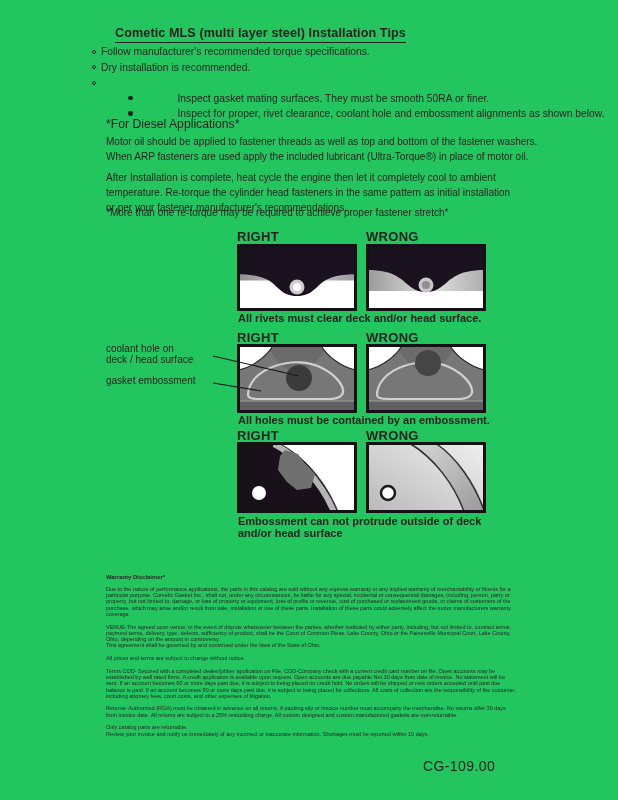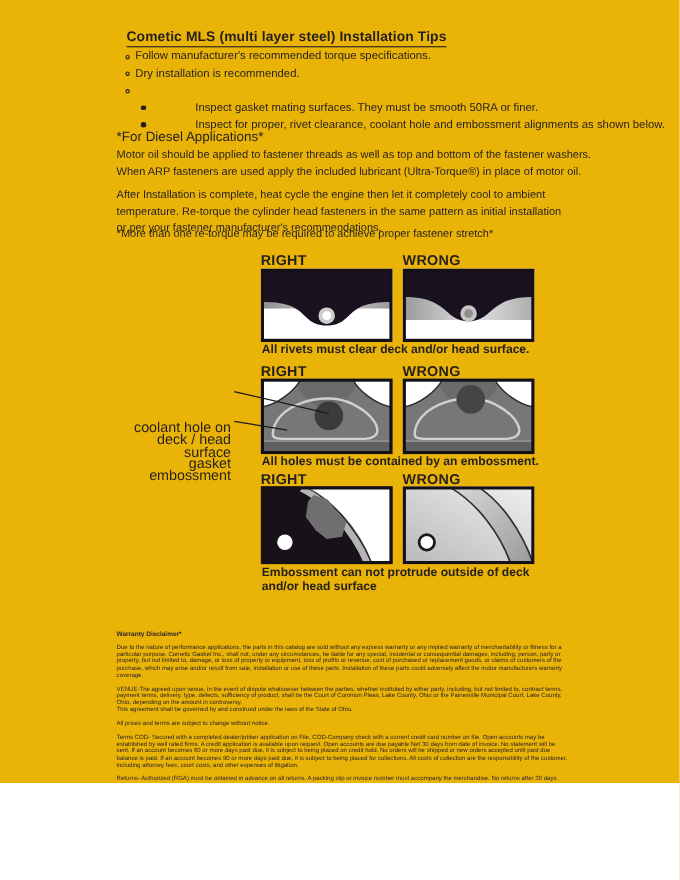--- a/index.html
+++ b/index.html
@@ -1,42 +1,42 @@
 <!DOCTYPE html>
 <html><head>
 <meta charset="utf-8">
 <style>
   * { margin:0; padding:0; box-sizing:border-box; }
   html,body { background:#ffffff; }
   .page {
-    position:relative; width:618px; height:712px; overflow:hidden;
-    background:#eab308; color:#241f21;
+    position:relative; width:618px; height:800px; overflow:hidden;
+    background:#22c55e; color:#241f21;
     font-family:"Liberation Sans","DejaVu Sans",sans-serif;
   }
   .abs { position:absolute; }
 
   
   .title {
     left:115px; top:26px; font-size:12.6px; font-weight:bold;
     border-bottom:1.6px solid #241f21; padding-bottom:2px; letter-spacing:.1px;
   }
-  .bullet-row { left:114px; height:15.3px; font-size:10.3px; display:flex; align-items:center; white-space:nowrap; }
+  .bullet-row { left:92px; height:15.3px; font-size:10.3px; display:flex; align-items:center; white-space:nowrap; }
   .sub-row { left:128px;gap:41px; }
   .o-marker { width:4px; height:4px; border:1.2px solid #241f21; border-radius:50%; display:inline-block; margin-right:5px; flex:none; }
   .f-marker { width:4.5px; height:4.5px; background:#241f21; border-radius:50%; display:inline-block; margin-right:4px; flex:none; }
 
   
   .diesel-head { left:106px; top:117px; font-size:12.2px; font-weight:normal; }
   .para { left:106px; width:450px; font-size:10px; line-height:14.8px; white-space:pre-line; }
 
   
   .diag-head { width:120px; text-align:left; font-size:13px; font-weight:bold; letter-spacing:.3px; }
   .panel { width:120px; }
   .caption { font-size:11px; font-weight:bold; white-space:pre-line; line-height:11.5px; }
-  .diag-label { width:104px; text-align:right; font-size:13px; line-height:10.8px; white-space:pre-line;margin-top:40px; }
+  .diag-label { width:104px; text-align:left; font-size:10px; line-height:10.8px; white-space:pre-line; }
   svg { display:block; }
 
   
   .disclaimer { left:106px; top:574px; width:412px; font-size:5.5px; line-height:6.3px; color:#2b2628; }
   .disclaimer h2 { font-size:5.9px; font-weight:bold; margin-bottom:5.5px; }
   .disclaimer p { margin-bottom:6.3px; white-space:pre-line; }
 
   .page-code { left:387px; top:758px; font-size:14px; letter-spacing:.4px; color:#39343
 6;margin-left:36px; }
 </style>

